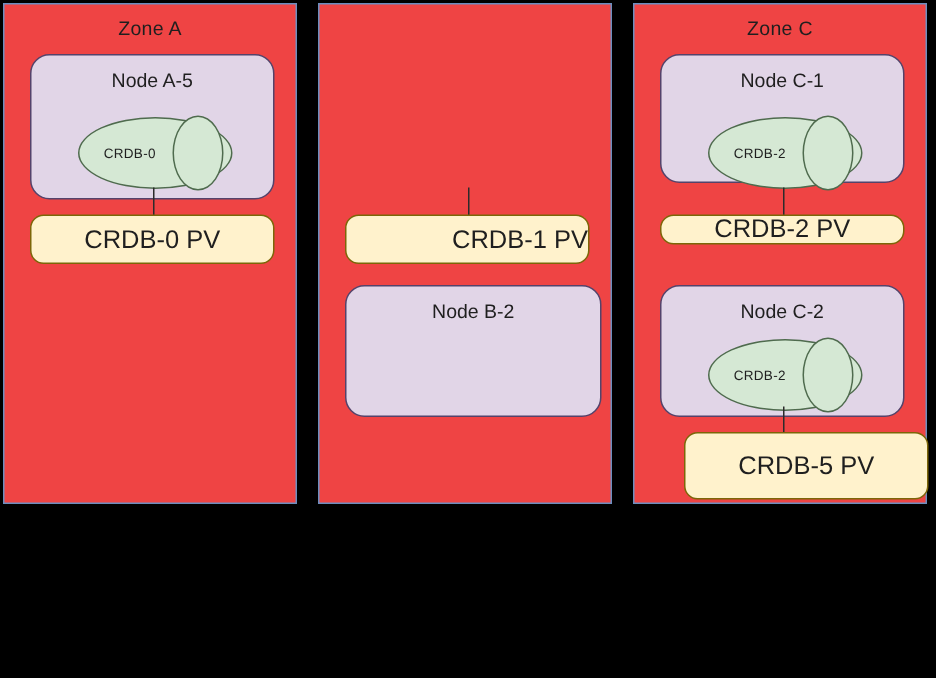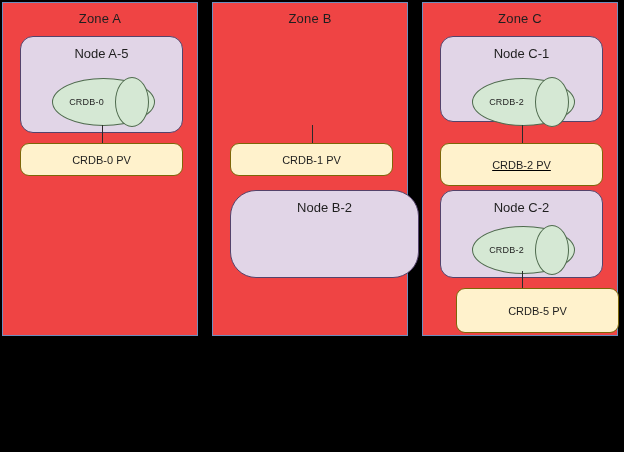--- a/index.html
+++ b/index.html
@@ -102,21 +102,21 @@
     position: absolute;
     background: #fff2cc;
     border: 1px solid #7d6608;
     border-radius: 9px;
     box-sizing: border-box;
     display: flex;
     align-items: center;
     justify-content: center;
   }
   .pv-label {
-    font-size: 11px;
+    font-size: 17px;
     color: #1f1f1f;
   }
 
   
   .conn {
     position: absolute;
     width: 0;
     border-left: 1px solid #2b2b2b;
   }
 </style>
@@ -139,49 +139,48 @@
     </div>
 
     <div class="conn" style="left:99px; top:122px; height:20px;"></div>
 
     <div class="pv" style="left:17px; top:140px; width:163px; height:33px;">
       <span class="pv-label">CRDB-0 PV</span>
     </div>
   </div>
 
   <div class="zone" style="left:212px; top:2px; width:196px; height:334px;">
-    <div class="zone-title">Zone B</div>
 
 
     <div class="conn" style="left:99px; top:122px; height:20px;"></div>
 
-    <div class="pv" style="left:17px; top:140px; width:163px; height:33px;">
+    <div class="pv" style="left:17px; top:140px; width:163px; height:33px;justify-content:flex-end;">
       <span class="pv-label">CRDB-1 PV</span>
     </div>
 
-    <div class="node" style="left:17px; top:187px; width:189px; height:88px;border-radius:26px;">
+    <div class="node" style="left:17px; top:187px; width:171px; height:88px;">
       <div class="node-title">Node B-2</div>
     </div>
   </div>
 
   <div class="zone" style="left:422px; top:2px; width:196px; height:334px;">
     <div class="zone-title">Zone C</div>
 
     <div class="node" style="left:17px; top:33px; width:163px; height:86px;">
       <div class="node-title">Node C-1</div>
       <div class="cyl" style="left:31px; top:41px; width:103px; height:48px;">
         <div class="cyl-body"></div>
         <div class="cyl-cap"></div>
         <div class="cyl-label">CRDB-2</div>
       </div>
     </div>
 
     <div class="conn" style="left:99px; top:122px; height:20px;"></div>
 
-    <div class="pv" style="left:17px; top:140px; width:163px; height:43px;text-decoration:underline;">
+    <div class="pv" style="left:17px; top:140px; width:163px; height:20px;">
       <span class="pv-label">CRDB-2 PV</span>
     </div>
 
     <div class="node" style="left:17px; top:187px; width:163px; height:88px;">
       <div class="node-title">Node C-2</div>
       <div class="cyl" style="left:31px; top:35px; width:103px; height:48px;">
         <div class="cyl-body"></div>
         <div class="cyl-cap"></div>
         <div class="cyl-label">CRDB-2</div>
       </div>

